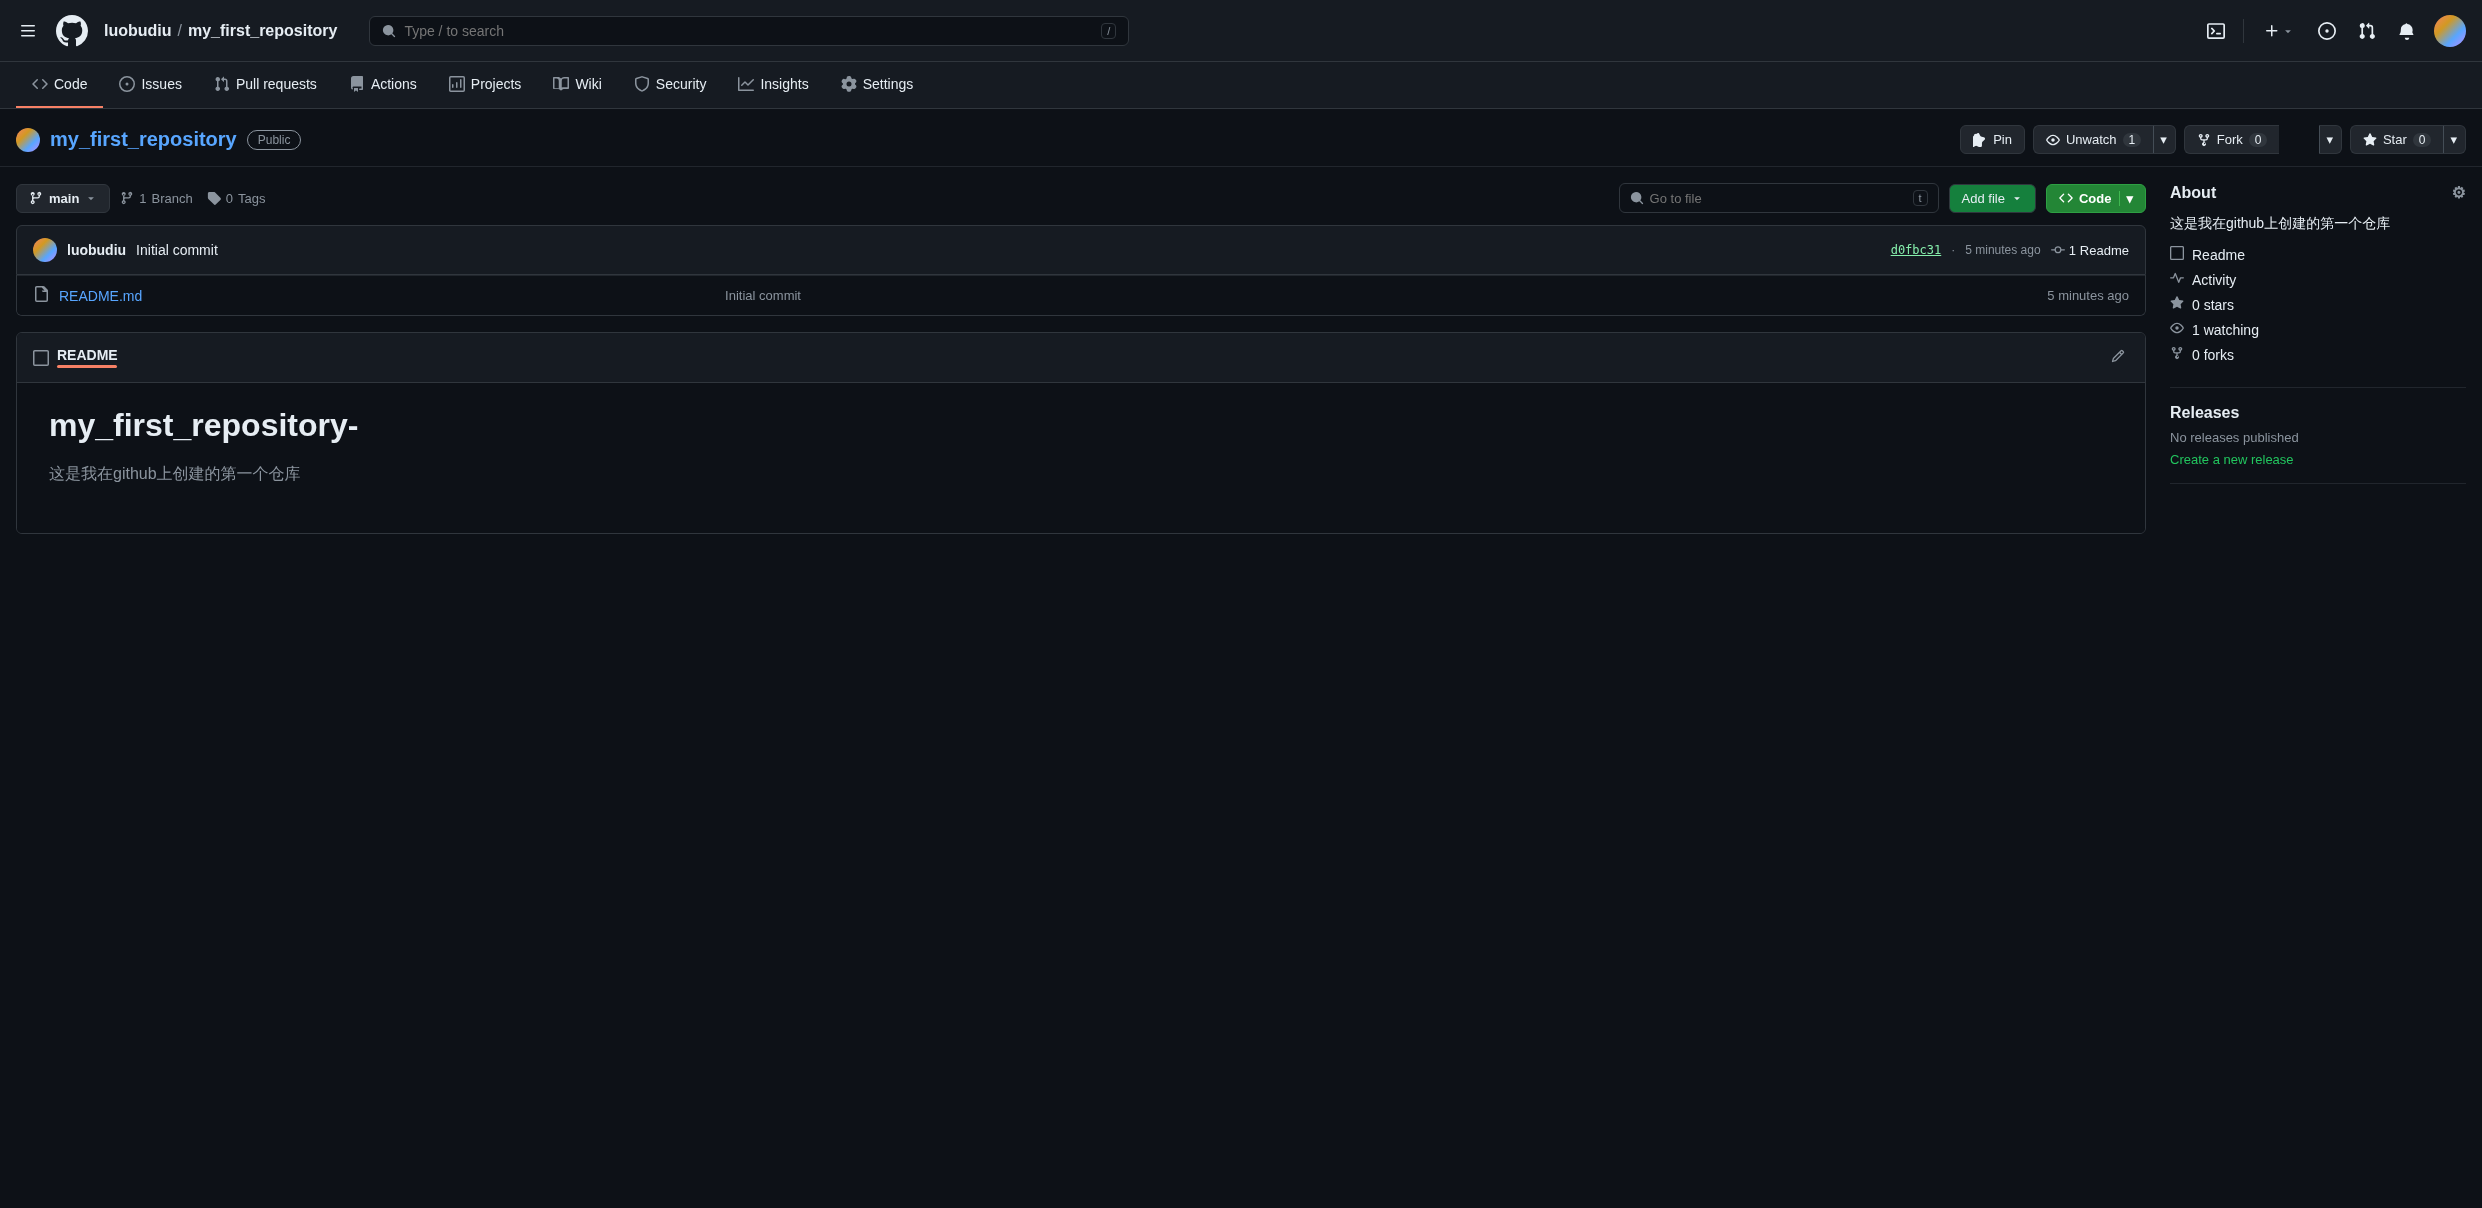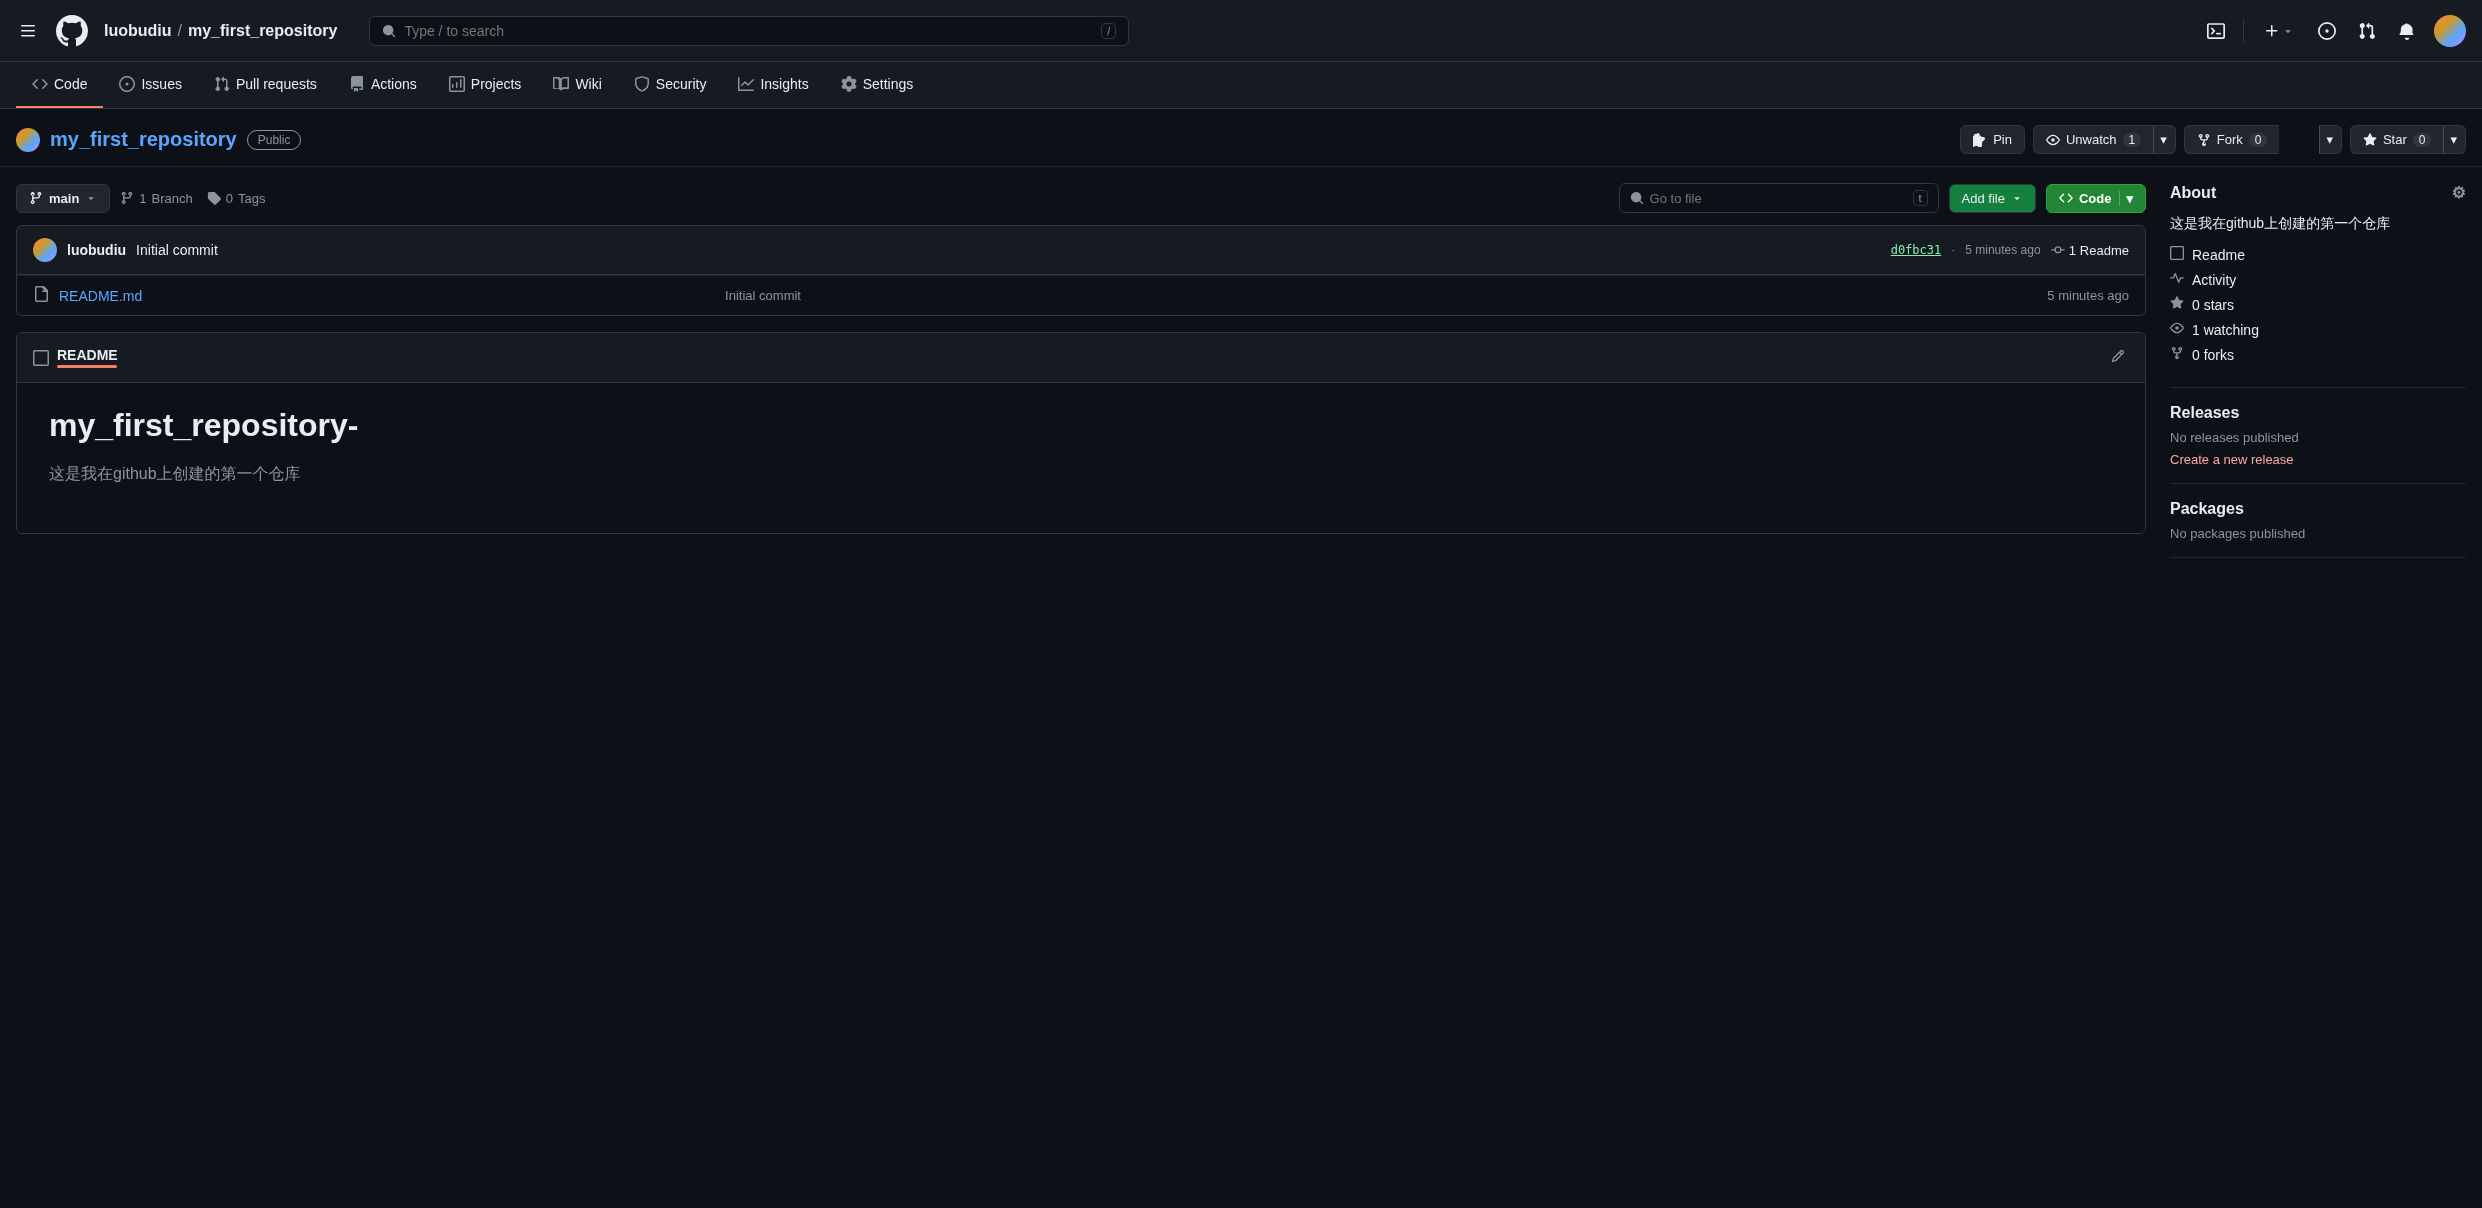--- a/index.html
+++ b/index.html
@@ -479,21 +479,21 @@
       font-weight: 600;
       color: #e6edf3;
       margin-bottom: 8px;
     }
     .no-releases {
       color: #8b949e;
       font-size: 13px;
       margin-bottom: 6px;
     }
     .create-release-link {
-      color: #fca5a5;
+      color: #22c55e;
       font-size: 13px;
       text-decoration: none;
       cursor: pointer;
     }
     .packages-title {
       font-size: 16px;
       font-weight: 600;
       color: #e6edf3;
       margin-bottom: 8px;
     }
@@ -837,18 +837,14 @@
         <span>0 forks</span>
       </div>
     </div>
 
     <div class="sidebar-section">
       <div class="releases-title">Releases</div>
       <p class="no-releases">No releases published</p>
       <a class="create-release-link">Create a new release</a>
     </div>
 
-    <div class="sidebar-section">
-      <div class="packages-title">Packages</div>
-      <p class="no-packages">No packages published</p>
-    </div>
   </div>
 </div>
 
 </body></html>

